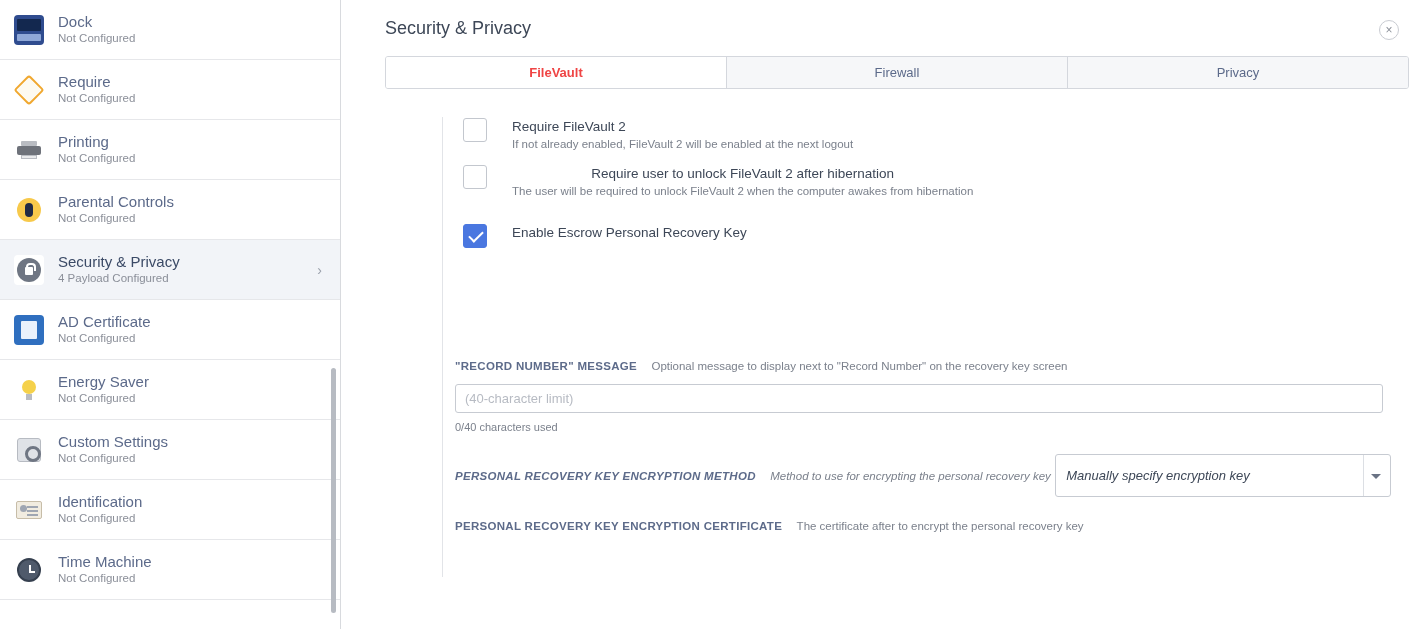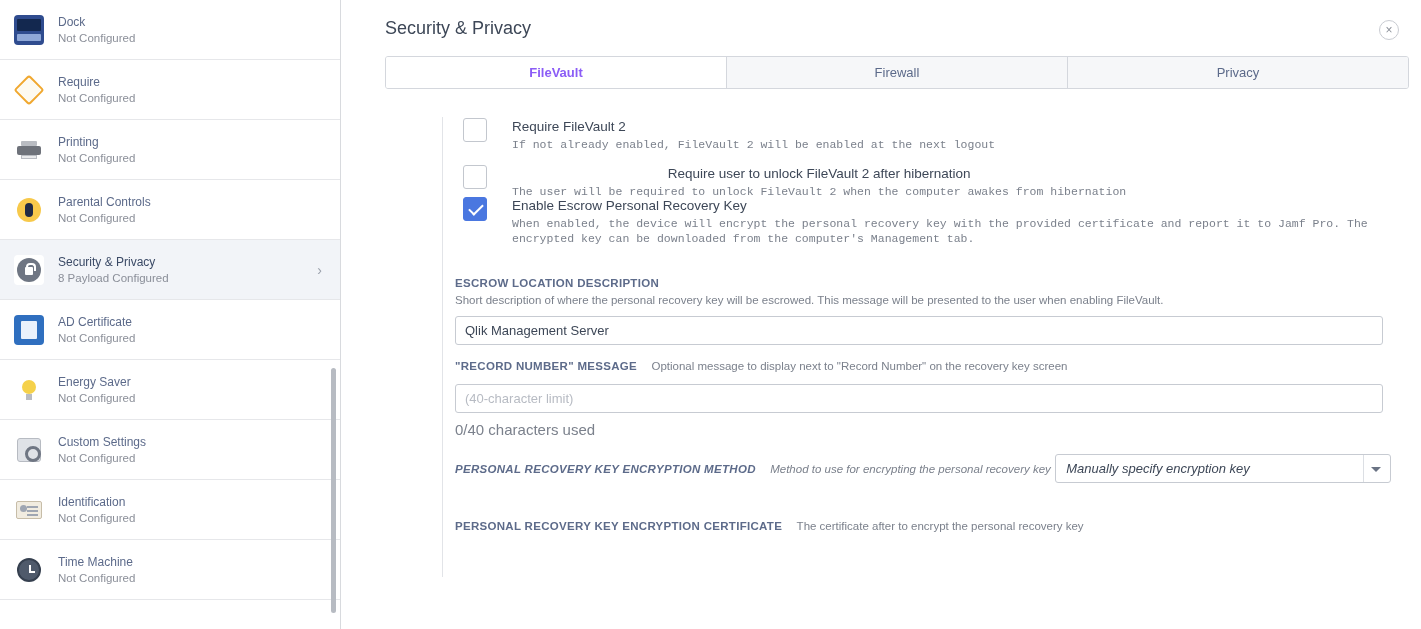--- a/index.html
+++ b/index.html
@@ -43,21 +43,21 @@
     border-radius: 4px;
     display: flex; align-items: center; justify-content: center;
     font-size: 17px;
     line-height: 1;
     color: #fff;
     overflow: hidden;
     position: relative;
   }
   .side-text { display: flex; flex-direction: column; justify-content: center; }
   .side-title {
-    font-size: 12px;
+    font-size: 15px;
     color: #5c6a8a;
     line-height: 16px;
   }
   .side-item.selected .side-title { color: #3b4a66; }
   .side-sub {
     font-size: 11.5px;
     color: #8b8f99;
     line-height: 15px;
     margin-top: 1px;
   }
@@ -294,21 +294,21 @@
     justify-content: center;
     font-size: 13px;
     color: #5c6a8a;
     border-right: 1px solid #d4d7dd;
     background: #f6f7f9;
     cursor: pointer;
   }
   .tab:last-child { border-right: none; }
   .tab.active {
     background: #ffffff;
-    color: #8b5cf6;
+    color: #ef4444;
     font-weight: bold;
   }
 
   .content {
     position: absolute;
     left: 44px; top: 105px;
     right: 0; bottom: 0;
   }
   .vrule {
     position: absolute;
@@ -350,21 +350,20 @@
     font-size: 13.5px;
     color: #3d4757;
     line-height: 17px;
   }
   .cb-desc {
     font-size: 11.5px;
     color: #7b818c;
     line-height: 15px;
     margin-top: 2px;
     max-width: 900px;
-    font-family: Liberation Mono, monospace;
   }
 
   .field-block { position: absolute; left: 70px; }
   .field-label {
     font-size: 11.5px;
     font-weight: bold;
     color: #5d6b8a;
     letter-spacing: 0.3px;
     display: inline;
   }
@@ -387,27 +386,27 @@
     border-radius: 3px;
     padding: 0 9px;
     font-size: 13px;
     color: #3d4757;
     font-family: "Liberation Sans", sans-serif;
     background: #fff;
     outline: none;
   }
   .text-input::placeholder { color: #b7bbc3; }
   .char-count {
-    font-size: 15px;
+    font-size: 11px;
     color: #7b818c;
     margin-top: 8px;
   }
   .select-wrap {
     margin-top: 10px;
-    height: 29px;
+    height: 43px;
     border: 1px solid #c7cbd2;
     border-radius: 3px;
     background: #fff;
     display: inline-flex;
     align-items: center;
     position: relative;
     cursor: pointer;
   }
   .select-text {
     font-size: 13px;
@@ -479,21 +478,21 @@
         <span class="side-sub">Not Configured</span>
       </span>
     </div>
 
     <div class="side-item selected">
       <span class="side-icon ico-sec">
           <span class="lockcircle"></span>
         </span>
       <span class="side-text">
         <span class="side-title">Security &amp; Privacy</span>
-        <span class="side-sub">8 Payload Configured</span>
+        <span class="side-sub">4 Payload Configured</span>
       </span>
       <span class="side-chevron">›</span>
     </div>
 
     <div class="side-item">
       <span class="side-icon ico-ad"></span>
       <span class="side-text">
         <span class="side-title">AD Certificate</span>
         <span class="side-sub">Not Configured</span>
       </span>
@@ -569,33 +568,27 @@
       </div>
 
       <div class="row" style="left:45px; top:60px;text-align:center;">
         <div class="checkbox"></div>
         <div class="cb-text">
           <div class="cb-label">Require user to unlock FileVault 2 after hibernation</div>
           <div class="cb-desc">The user will be required to unlock FileVault 2 when the computer awakes from hibernation</div>
         </div>
       </div>
 
-      <div class="row" style="left:45px; top:92px;">
+      <div class="row" style="left:45px; top:119px;">
         <div class="checkbox checked"></div>
         <div class="cb-text">
           <div class="cb-label">Enable Escrow Personal Recovery Key</div>
-          <div class="cb-desc" style="max-width:890px">When enabled, the device will encrypt the personal recovery key with the provided certificate and report it to Jamf Pro. The encrypted key can be downloaded from the computer's Management tab.</div>
         </div>
       </div>
 
-      <div class="field-block" style="top:168px;">
-        <span class="field-label">ESCROW LOCATION DESCRIPTION</span>
-        <div class="field-sub">Short description of where the personal recovery key will be escrowed. This message will be presented to the user when enabling FileVault.</div>
-        <input class="text-input" type="text" value="Qlik Management Server" style="">
-      </div>
 
       <div class="field-block" style="top:251px;">
         <span class="field-label">"RECORD NUMBER" MESSAGE</span>
         <span class="field-hint">Optional message to display next to "Record Number" on the recovery key screen</span>
         <input class="text-input" type="text" placeholder="(40-character limit)" style="">
         <div class="char-count">0/40 characters used</div>
       </div>
 
       <div class="field-block" style="top:339px;font-style:italic;">
         <span class="field-label">PERSONAL RECOVERY KEY ENCRYPTION METHOD</span>

